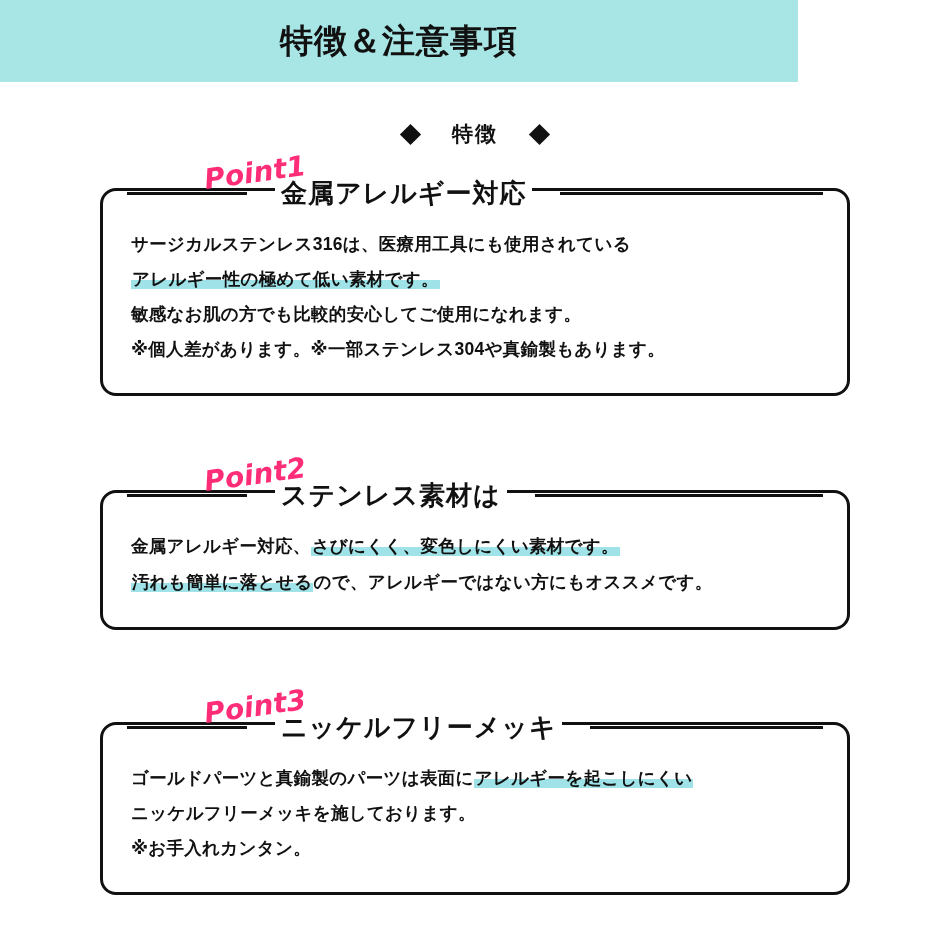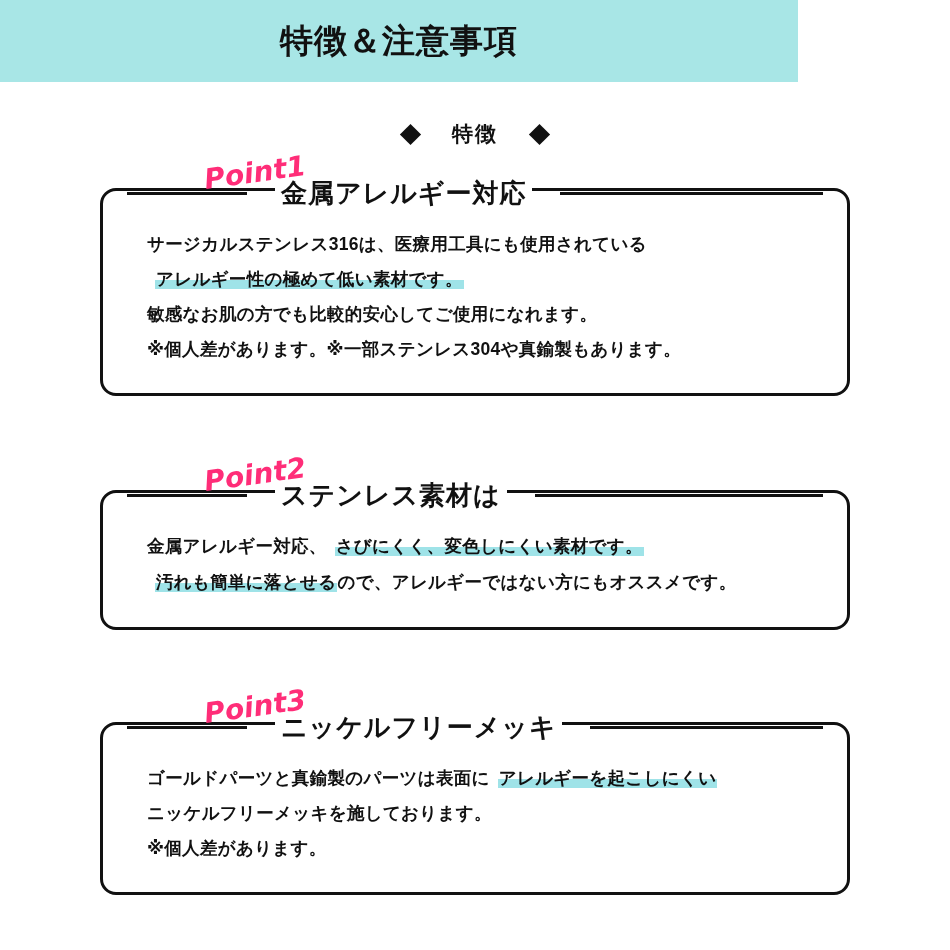--- a/index.html
+++ b/index.html
@@ -106,33 +106,32 @@
   .card-title {
     font-size: 26px;
     font-weight: bold;
     white-space: nowrap;
     background: #ffffff;
     padding: 0 6px;
     letter-spacing: 1px;
   }
 
   .card-body {
-    padding: 6px 34px 0 44px;
+    padding: 6px 34px 0 28px;
   }
   .body-line {
     font-size: 17.5px;
     line-height: 2.0;
     letter-spacing: 0.3px;
     font-weight: bold;
     white-space: nowrap;
   }
   .hl {
     background: linear-gradient(transparent 55%, #9fe3e8 55%);
     padding: 0 1px;
-    margin-left: 8px;
   }
 
   
   .b2 .card-body .body-line { line-height: 2.05; }
 </style>
 </head>
 <body>
 
 <div class="header-band">
   <div class="header-title">特徴＆注意事項</div>
@@ -197,17 +196,17 @@
       <span class="rule"></span>
     </div>
     <div class="card-body">
       <div class="body-line">
         <span>ゴールドパーツと真鍮製のパーツは表面に</span><span class="hl">アレルギーを起こしにくい</span>
       </div>
       <div class="body-line">
         <span>ニッケルフリーメッキを施しております。</span>
       </div>
       <div class="body-line">
-        <span>※個人差があります。</span>
+        <span>※お手入れカンタン。</span>
       </div>
     </div>
   </div>
 </div>
 
 </body></html>

